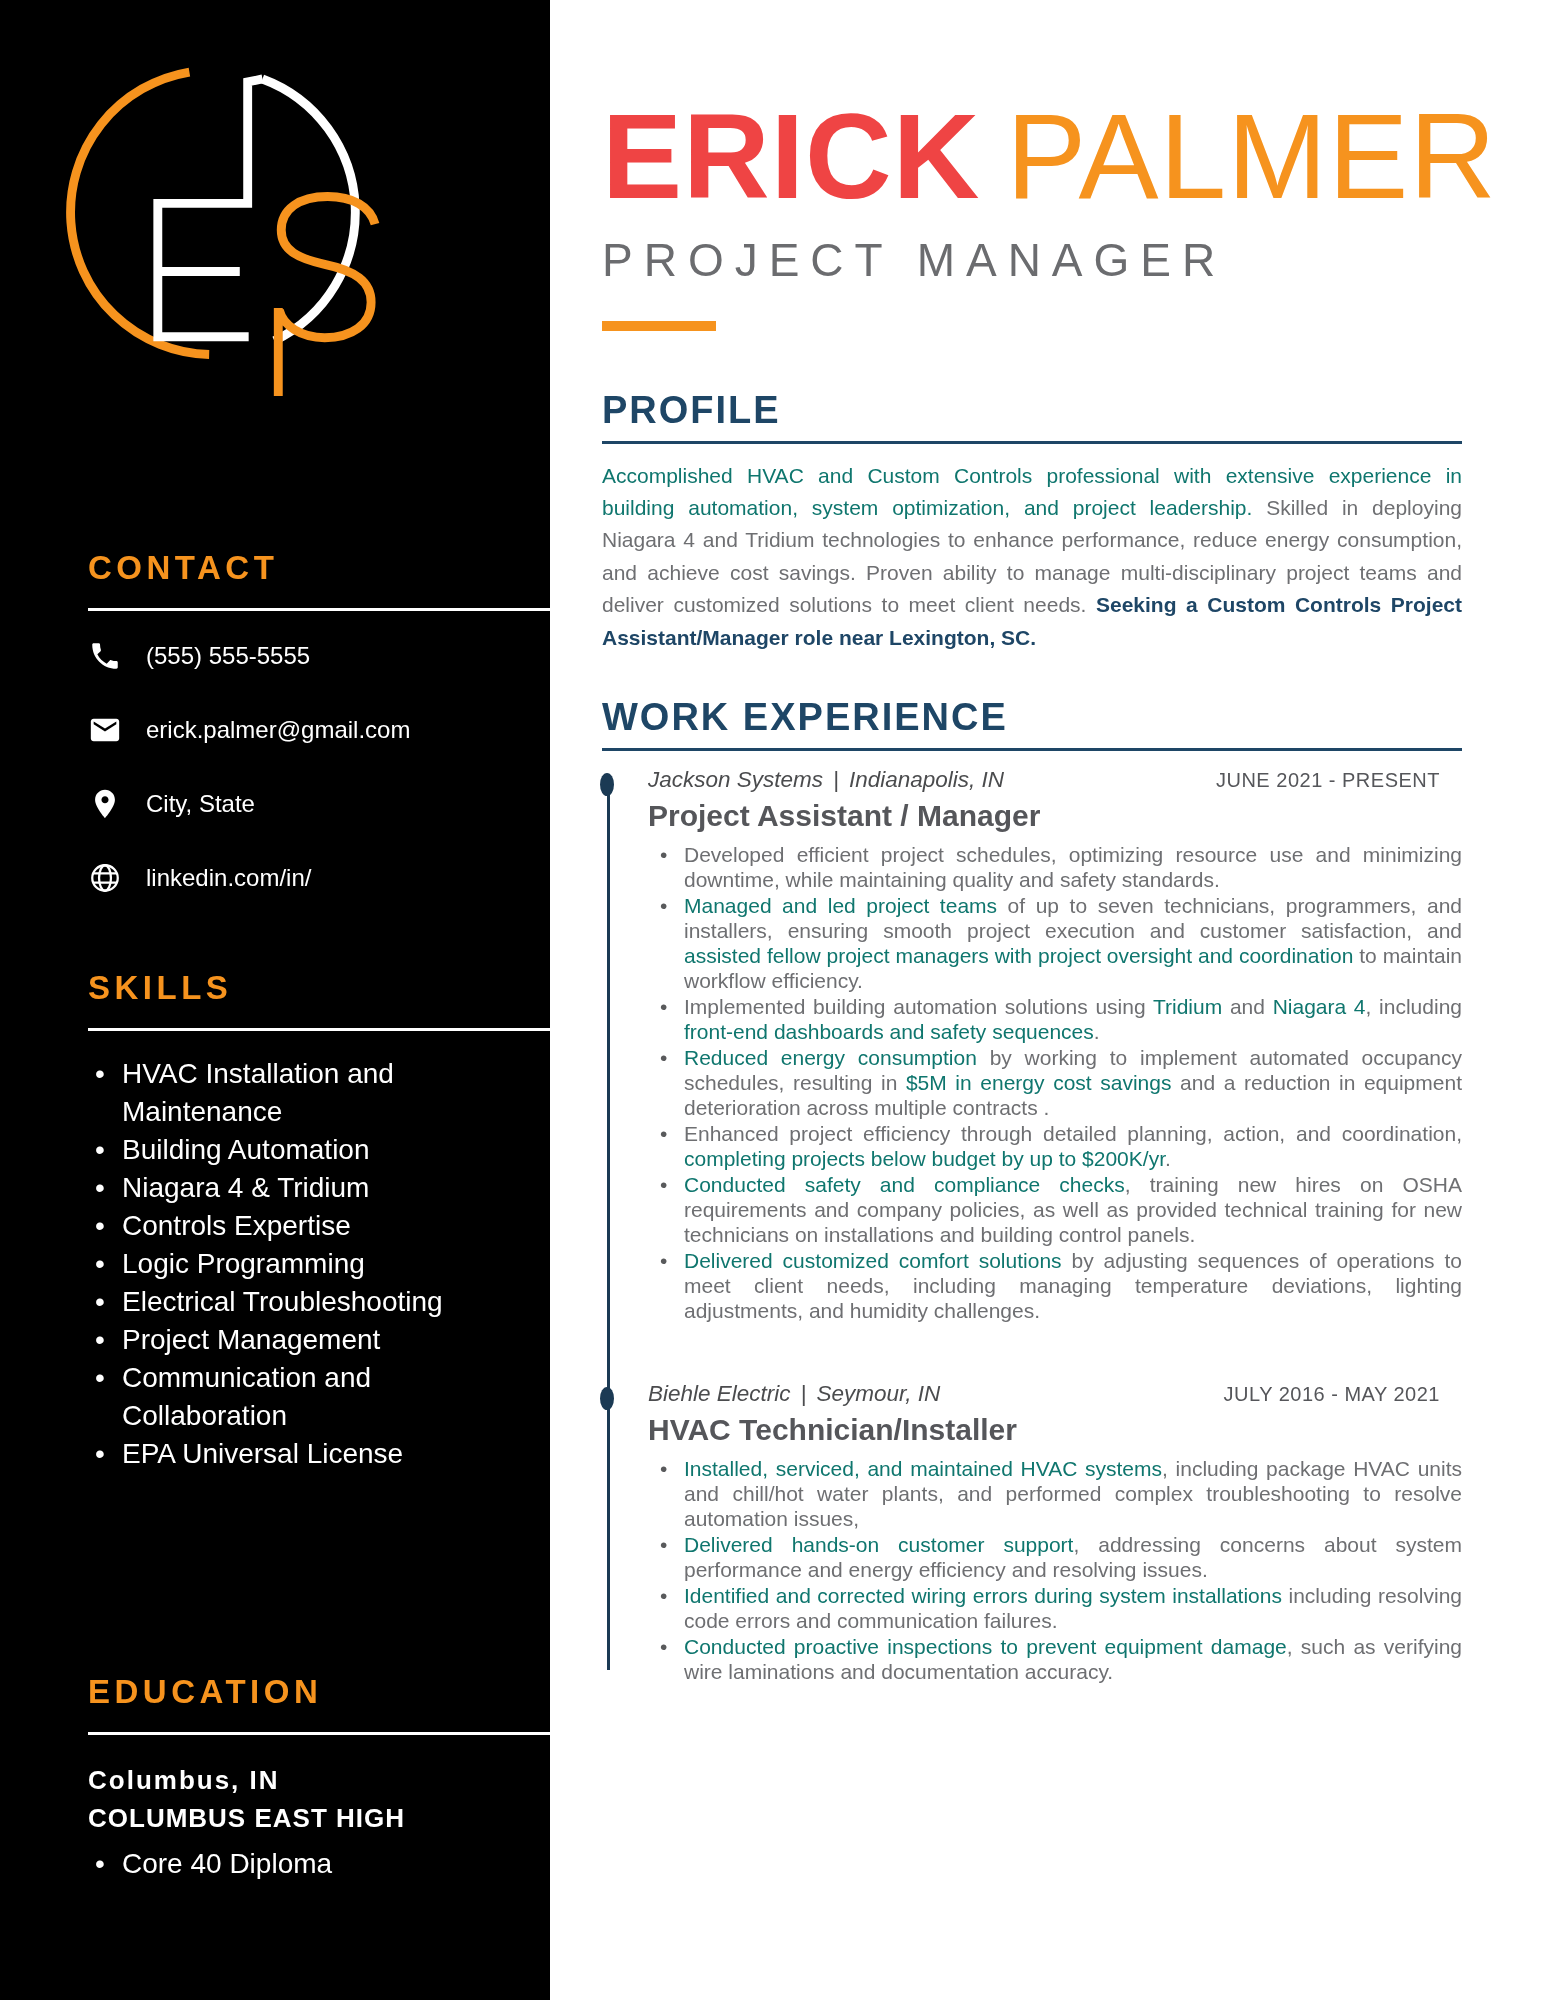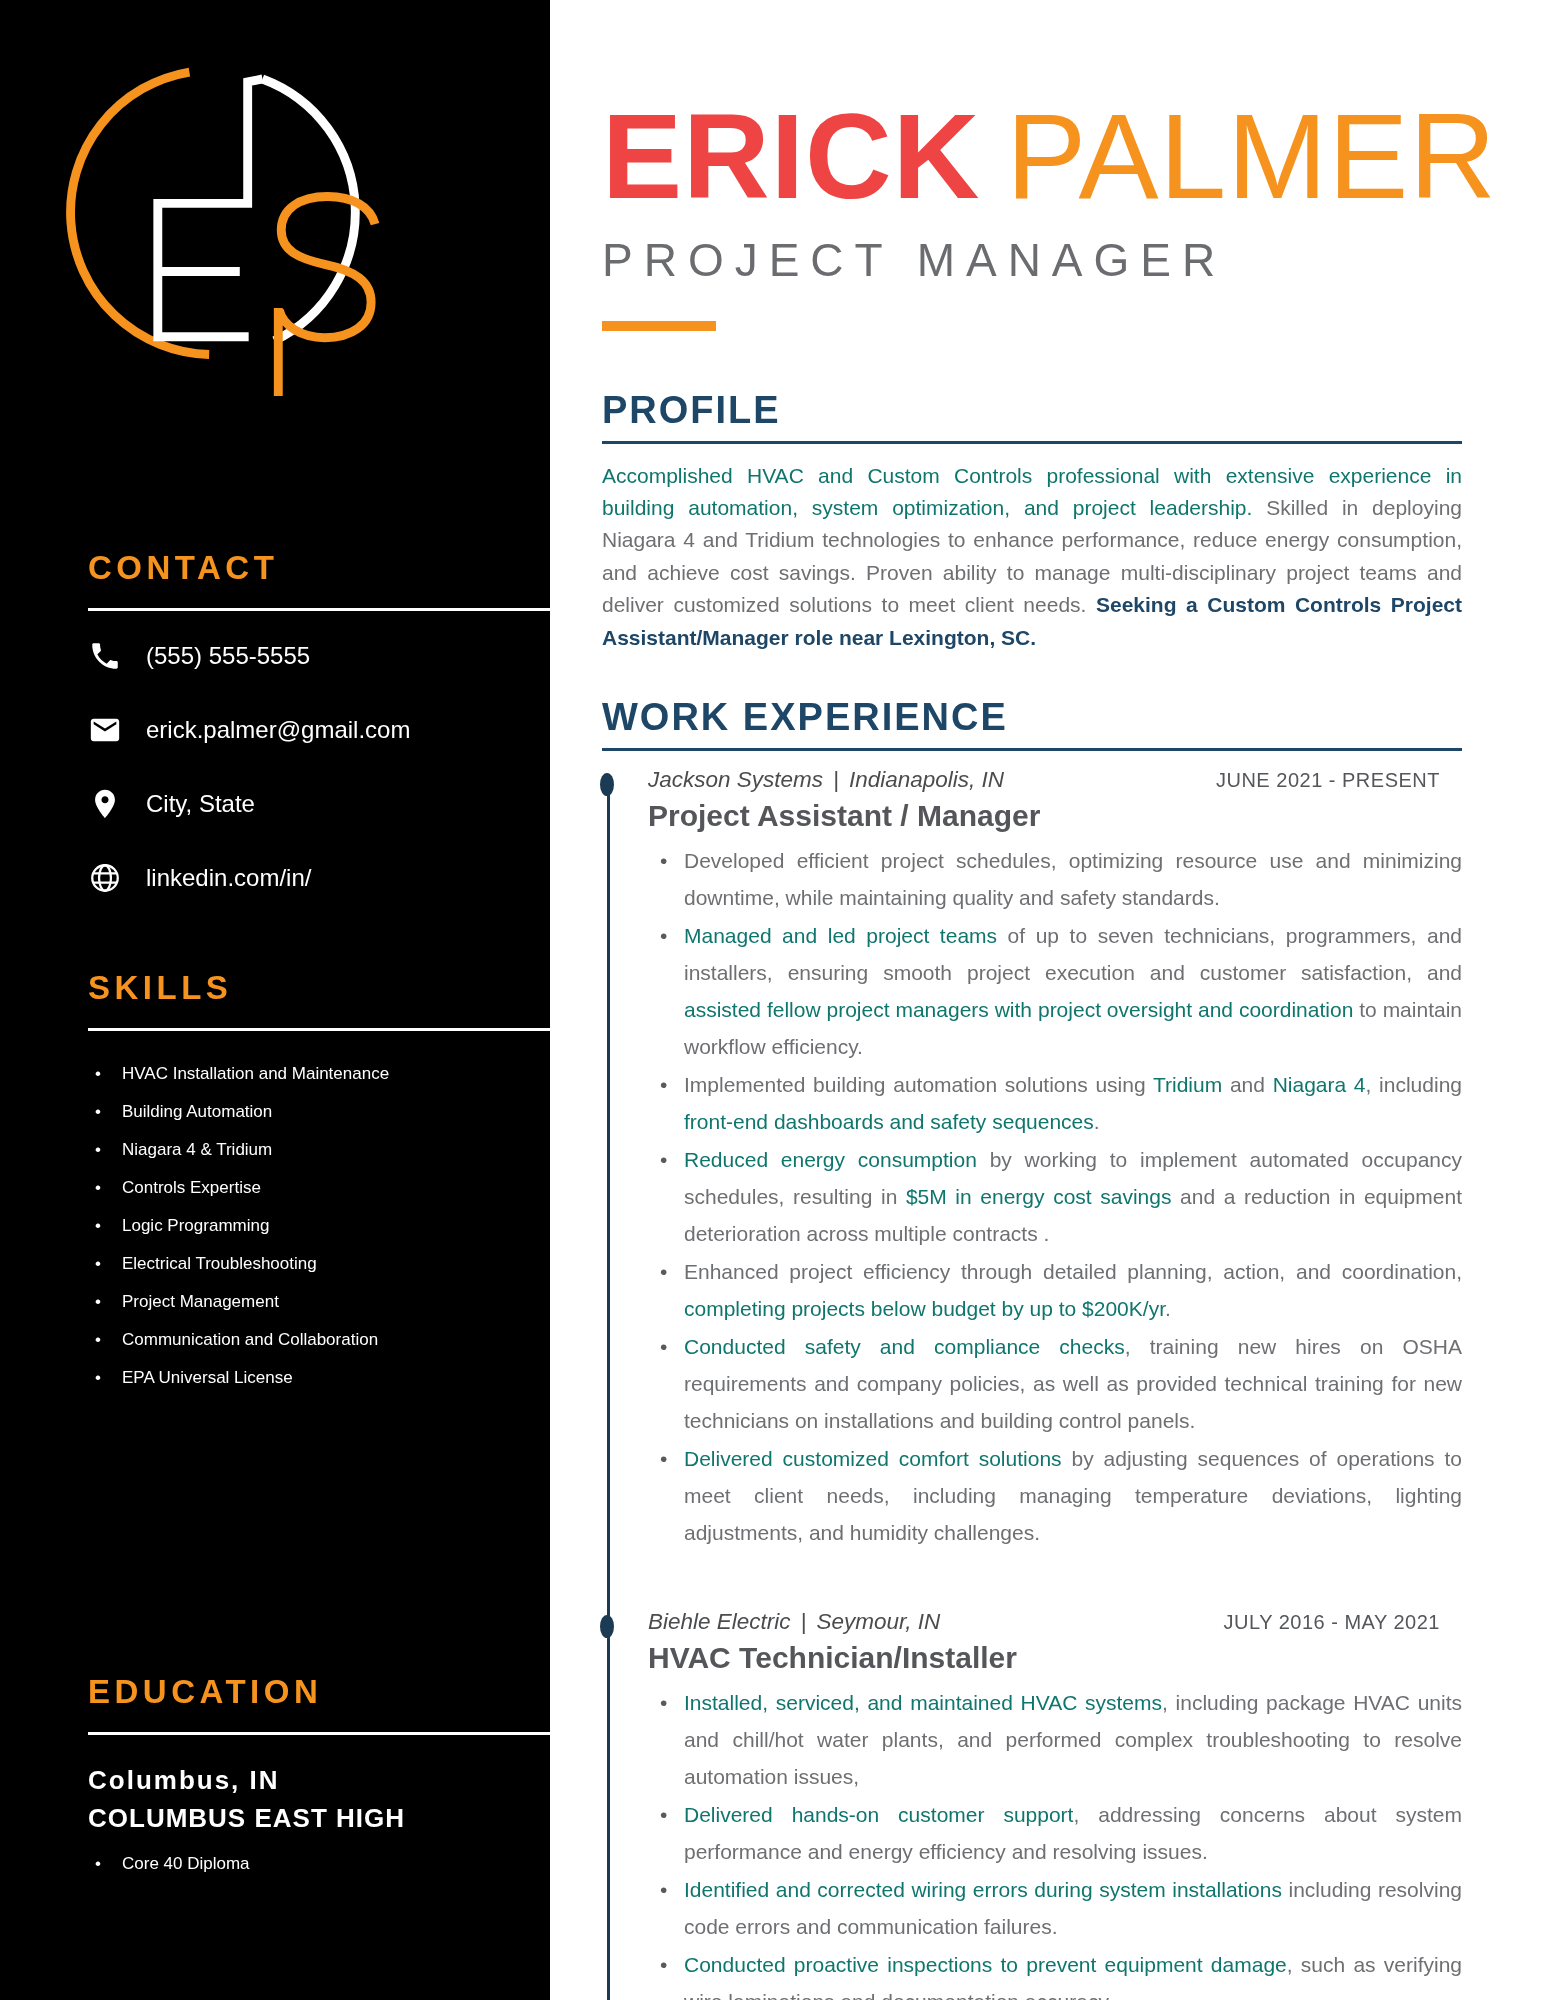--- a/index.html
+++ b/index.html
@@ -13,21 +13,21 @@
   .sec-contact{top:548px;}
   .sec-skills{top:968px;}
   .sec-education{top:1672px;}
   .side-sec h3{margin:0;font-size:33px;font-weight:800;color:#F6931E;letter-spacing:4.5px;line-height:1.2;}
   .side-rule{border:0;border-top:3px solid #ffffff;margin:20px 0 0 0;}
   .contact-rows{margin-top:28px;padding-right:50px;}
   .crow{display:flex;align-items:center;margin-bottom:40px;}
   .crow .cicon{width:34px;height:34px;flex:0 0 34px;margin-right:24px;}
   .crow span{color:#ffffff;font-size:24px;}
   .side-list{list-style:none;margin:24px 0 0 0;padding:0 0 0 34px;max-width:330px;
-             color:#ffffff;font-size:17px;line-height:38px;}
+             color:#ffffff;font-size:28px;line-height:38px;}
   .side-list li{position:relative;}
   .side-list li::before{content:'\2022';position:absolute;left:-27px;color:#ffffff;}
   .edu-loc{margin-top:26px;color:#ffffff;font-size:26px;font-weight:700;letter-spacing:2px;line-height:38px;}
   .edu-school{color:#ffffff;font-size:26px;font-weight:700;letter-spacing:1px;line-height:38px;}
   .sec-education .side-list{margin-top:8px;}
 
   
   .main{position:absolute;left:602px;top:0;width:860px;}
   h1{margin:96px 0 0 0;font-size:120px;line-height:1;letter-spacing:1px;white-space:nowrap;}
   .fname{font-weight:800;color:#ef4444;}
@@ -45,21 +45,21 @@
   .jobs{position:relative;margin-top:14px;}
   .tline{position:absolute;left:5px;top:24px;bottom:14px;width:3px;background:#1B3A54;}
   .job{position:relative;margin-left:46px;}
   .job + .job{margin-top:56px;}
   .dot{position:absolute;left:-48px;top:8px;width:14px;height:23px;border-radius:50%;background:#1B3A54;}
   .jhead{position:relative;}
   .company,.sep,.loc{font-style:italic;color:#4B4C4E;font-size:22.5px;line-height:1.3;}
   .sep{margin:0 10px;}
   .dates{position:absolute;right:22px;top:4px;font-size:20px;color:#55565A;letter-spacing:0.5px;}
   .jtitle{margin-top:4px;font-size:30px;font-weight:700;color:#55565A;line-height:1.2;}
-  .bullets{list-style:none;margin:8px 0 0 0;padding:0 0 0 36px;font-size:21px;line-height:37px;
+  .bullets{list-style:none;margin:8px 0 0 0;padding:0 0 0 36px;font-size:21px;line-height:25px;
            color:#6E6F72;text-align:justify;}
   .bullets li{position:relative;margin-bottom:1px;}
   .bullets li::before{content:'\2022';position:absolute;left:-24px;color:#595A5C;}
 </style>
 </head>
 <body>
 
 <div class="page">
 
   <aside class="sidebar">

